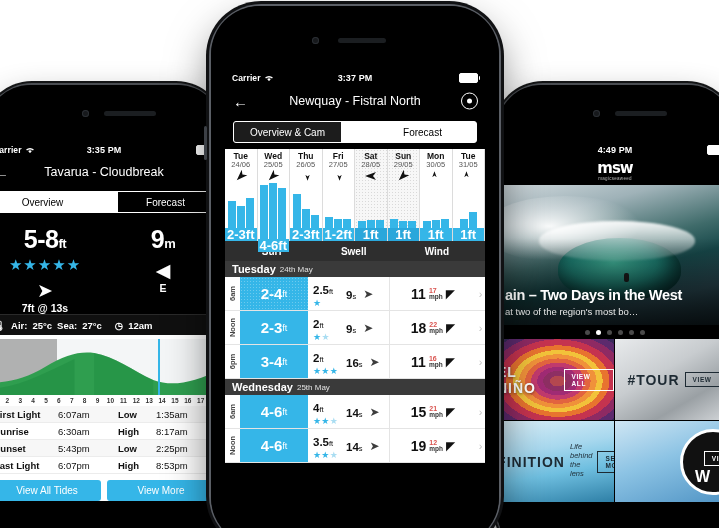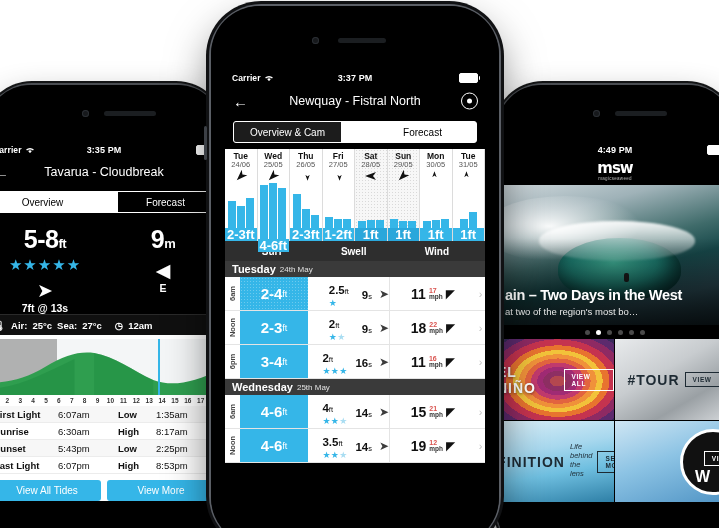--- a/index.html
+++ b/index.html
@@ -69,21 +69,21 @@
   
   .frow{display:flex;height:33px;background:#fff;border-bottom:1px solid #e4e4e4;}
   .tcell{width:15px;background:#fff;display:flex;align-items:center;justify-content:center;}
   .tcell span{transform:rotate(-90deg);font-size:7.5px;color:#444;white-space:nowrap;font-weight:bold;}
   .scell{width:68px;display:flex;align-items:center;justify-content:center;color:#fff;
          background:#35b6e8;}
   .scell.dot{background:
       radial-gradient(circle, rgba(255,255,255,.28) 0.6px, transparent 0.7px) 0 0/3px 3px,#35b6e8;}
   .scell b{font-size:15px;font-weight:bold;}
   .scell u{text-decoration:none;font-size:9px;}
-  .swcell{flex:1;display:flex;align-items:center;gap:7px;justify-content:flex-end;}
+  .swcell{flex:1;display:flex;align-items:center;padding-left:5px;gap:7px;}
   .swnum{min-width:26px;}
   .swnum b{font-size:11.5px;color:#111;}
   .swnum u{text-decoration:none;font-size:7.5px;color:#111;}
   .stars{font-size:9px;color:#35b6e8;letter-spacing:.3px;line-height:1;margin-top:1px;}
   .stars .e{color:#a9ddf2;}
   .per b{font-size:11.5px;color:#111;}
   .per u{text-decoration:none;font-size:7.5px;color:#111;}
   .swarrow{color:#3c3c3c;font-size:12px;}
   .wcell{width:86px;border-left:1px solid #e4e4e4;display:flex;align-items:center;
          justify-content:center;gap:3px;}

